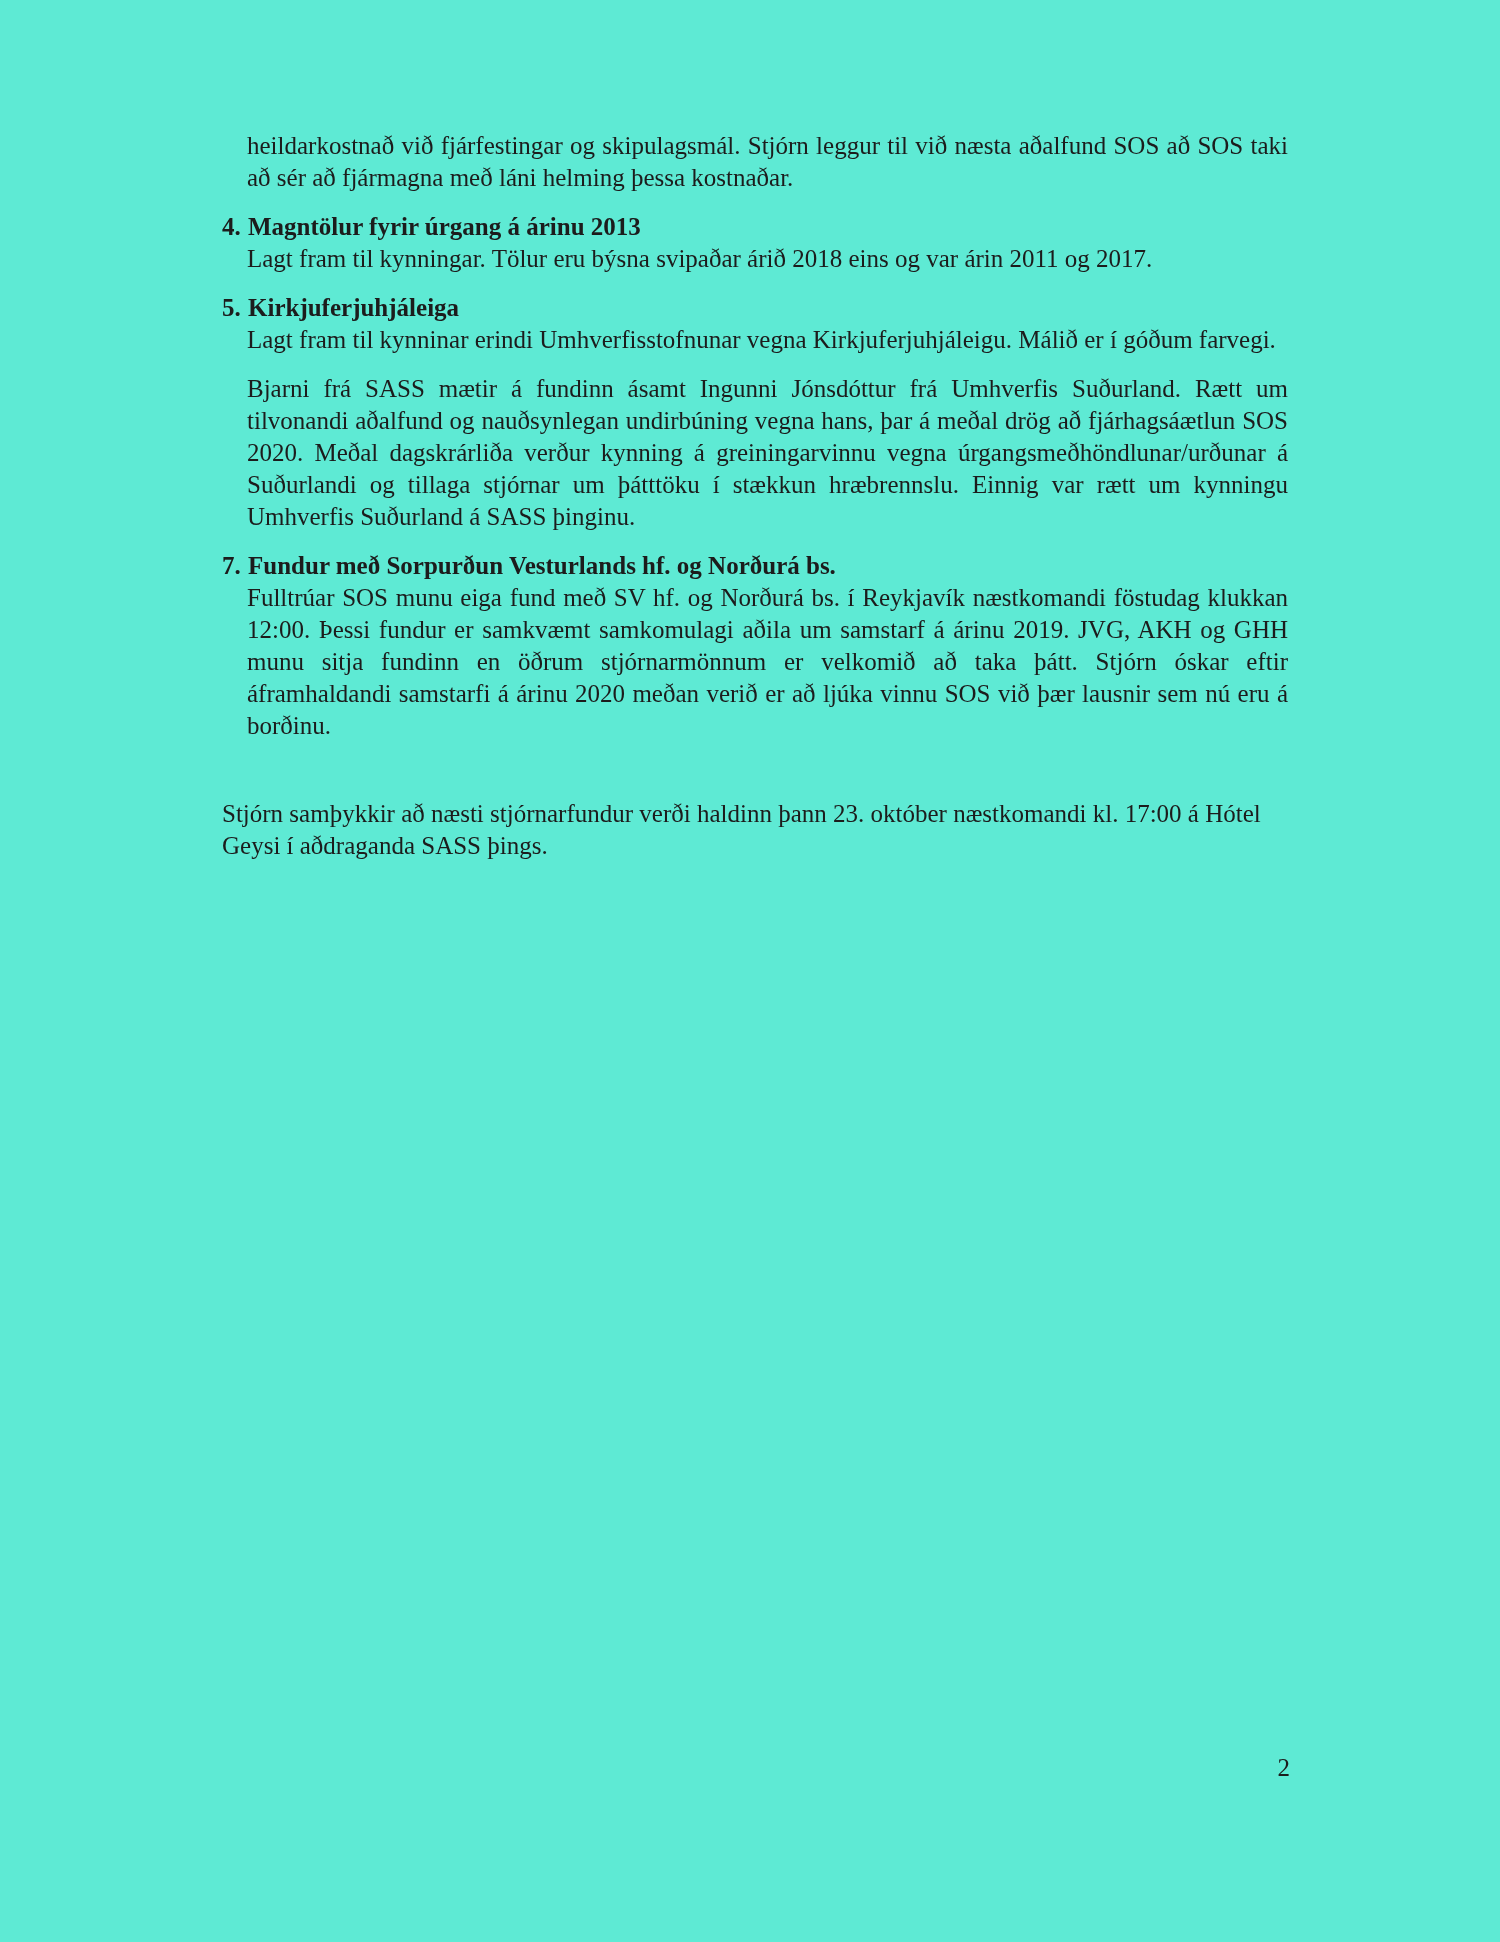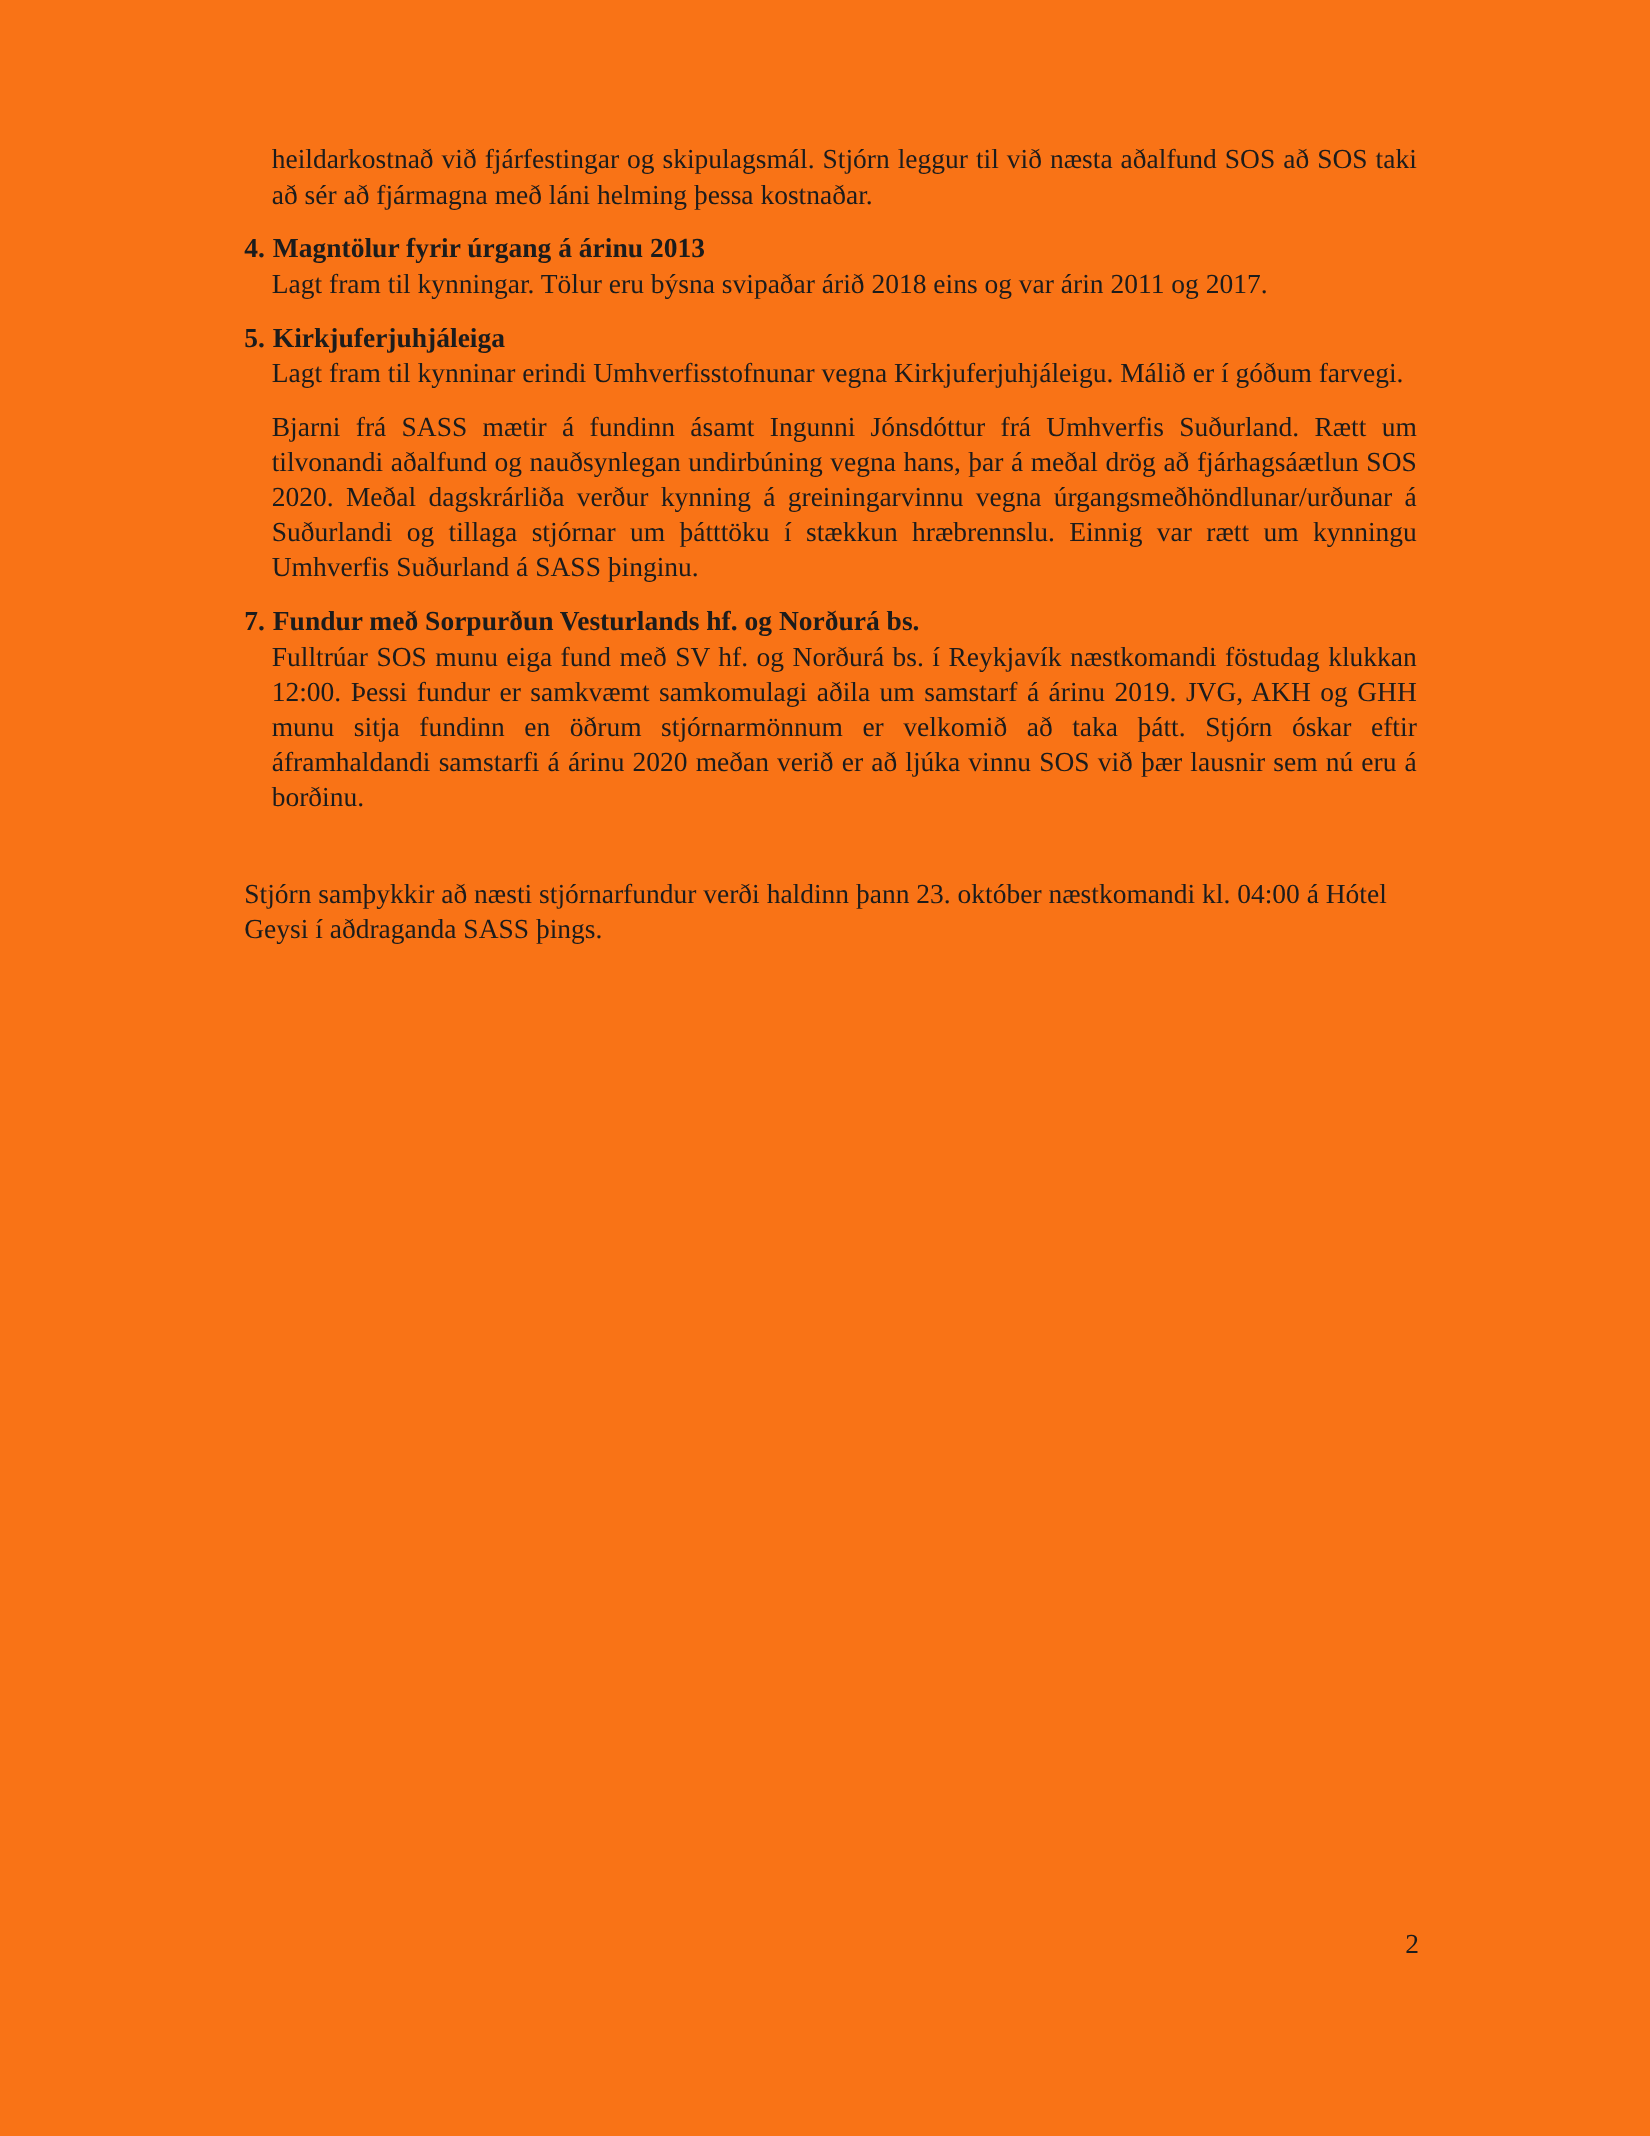--- a/index.html
+++ b/index.html
@@ -13,21 +13,21 @@
     position: relative;
     font-family: "Liberation Serif", "DejaVu Serif", serif;
     color: #1c1c1c;
     font-size: 25px;
     line-height: 32px;
     -webkit-font-smoothing: antialiased;
   }
   .page {
     position: absolute;
     inset: 0;
-    background: #f97316;
+    background: #5eead4;
   }
   .content {
     position: absolute;
     top: 130px;
     left: 222px;
     width: 1066px;
   }
   p {
     margin: 0;
   }
@@ -93,19 +93,19 @@
       <p class="item-body">Bjarni frá SASS mætir á fundinn ásamt Ingunni Jónsdóttur frá Umhverfis Suðurland. Rætt um tilvonandi aðalfund og nauðsynlegan undirbúning vegna hans, þar á meðal drög að fjárhagsáætlun SOS 2020. Meðal dagskrárliða verður kynning á greiningarvinnu vegna úrgangsmeðhöndlunar/urðunar á Suðurlandi og tillaga stjórnar um þátttöku í stækkun hræbrennslu. Einnig var rætt um kynningu Umhverfis Suðurland á SASS þinginu.</p>
     </div>
 
     <div class="item">
       <div class="item-head">
         <span class="num">7.</span><span class="title">Fundur með Sorpurðun Vesturlands hf. og Norðurá bs.</span>
       </div>
       <p class="item-body">Fulltrúar SOS munu eiga fund með SV hf. og Norðurá bs. í Reykjavík næstkomandi föstudag klukkan 12:00. Þessi fundur er samkvæmt samkomulagi aðila um samstarf á árinu 2019. JVG, AKH og GHH munu sitja fundinn en öðrum stjórnarmönnum er velkomið að taka þátt. Stjórn óskar eftir áframhaldandi samstarfi á árinu 2020 meðan verið er að ljúka vinnu SOS við þær lausnir sem nú eru á borðinu.</p>
     </div>
 
-    <p class="closing-1">Stjórn samþykkir að næsti stjórnarfundur verði haldinn þann 23. október næstkomandi kl. 04:00 á Hótel Geysi í aðdraganda SASS þings.</p>
+    <p class="closing-1">Stjórn samþykkir að næsti stjórnarfundur verði haldinn þann 23. október næstkomandi kl. 17:00 á Hótel Geysi í aðdraganda SASS þings.</p>
 
 
   </div>
 
   <div class="page-number">2</div>
 </div>
 
 </body></html>

